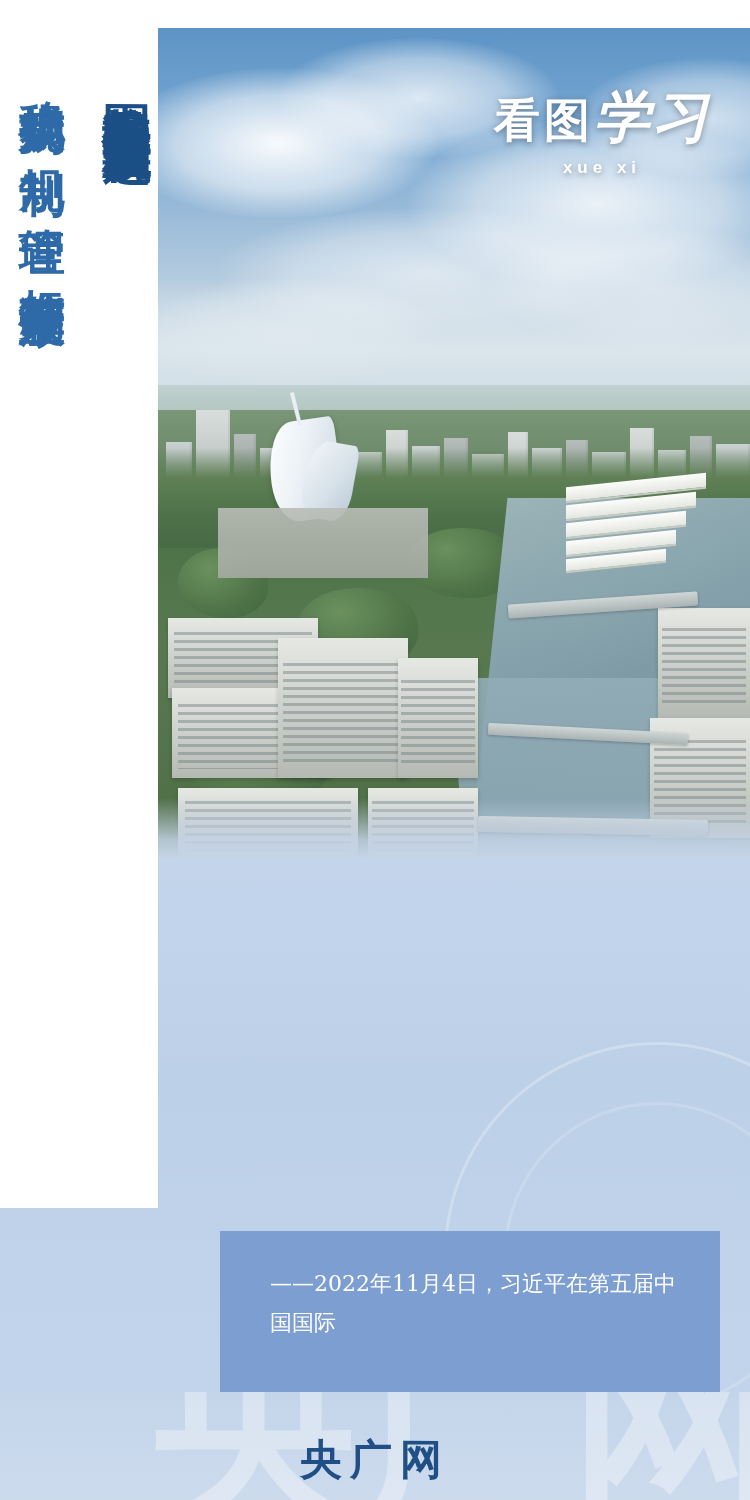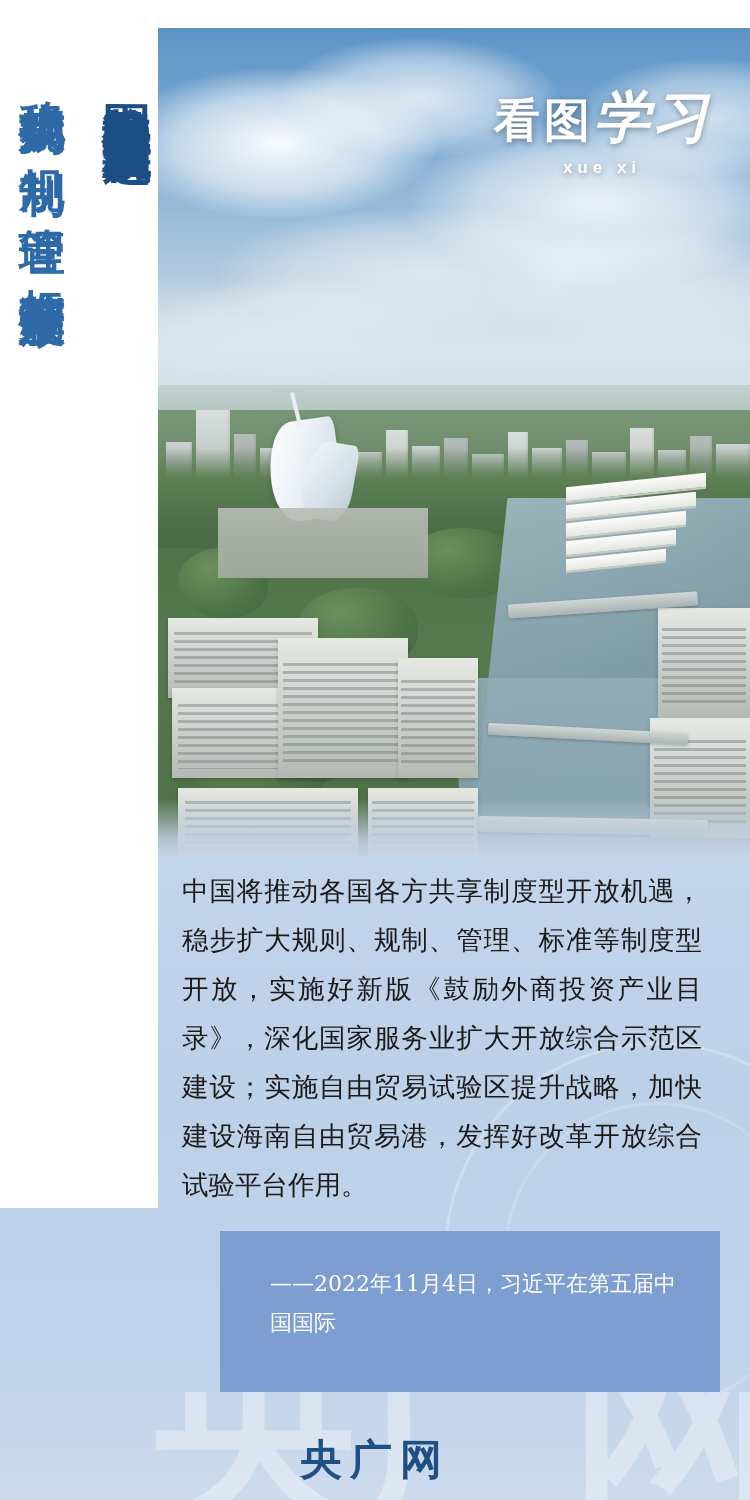--- a/index.html
+++ b/index.html
@@ -392,21 +392,20 @@
     <div class="vtitle vtitle-sub">稳步扩大规则 规制 管理 标准等制度型开放</div>
   </div>
 
   <div class="logo">
     <div class="logo-cn">
       <span>看图</span><span class="script">学习</span>
     </div>
     <div class="logo-py">xue xi</div>
   </div>
 
-  <div class="bodytext">中国将推动各国各方共享制度型开放机遇，稳步扩大规则、规制、管理、标准等制度型开放，实施好新版《鼓励外商投资产业目录》，深化国家服务业扩大开放综合示范区建设；实施自由贸易试验区提升战略，加快建设海南自由贸易港，发挥好改革开放综合试验平台作用。</div>
 
   <div class="sourcebox">
     <div class="stext">
       <div>——2022年11月4日，习近平在第五届中国国际</div>
     </div>
   </div>
 
   <div class="brandarea">
     <div class="watermark">央广网</div>
     <div class="brand">央广网</div>

